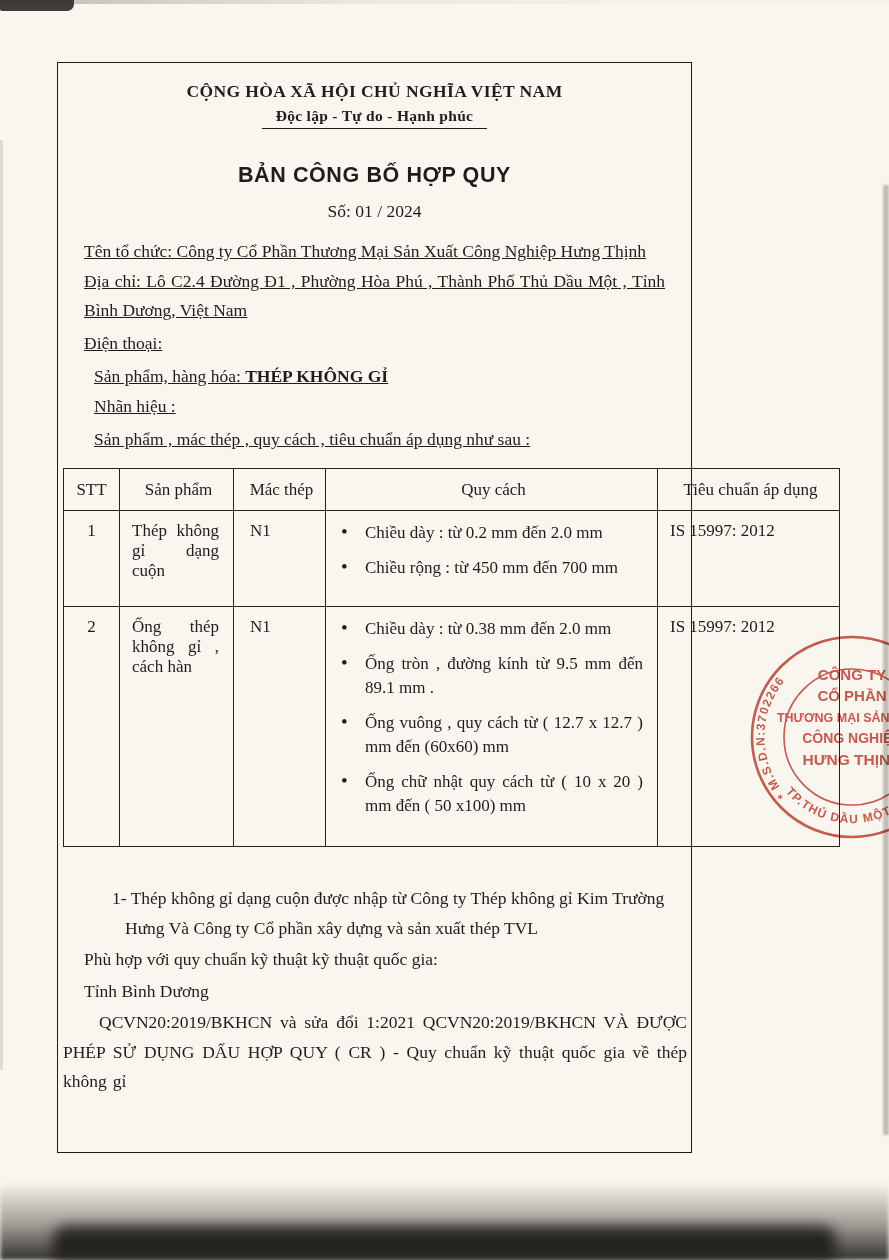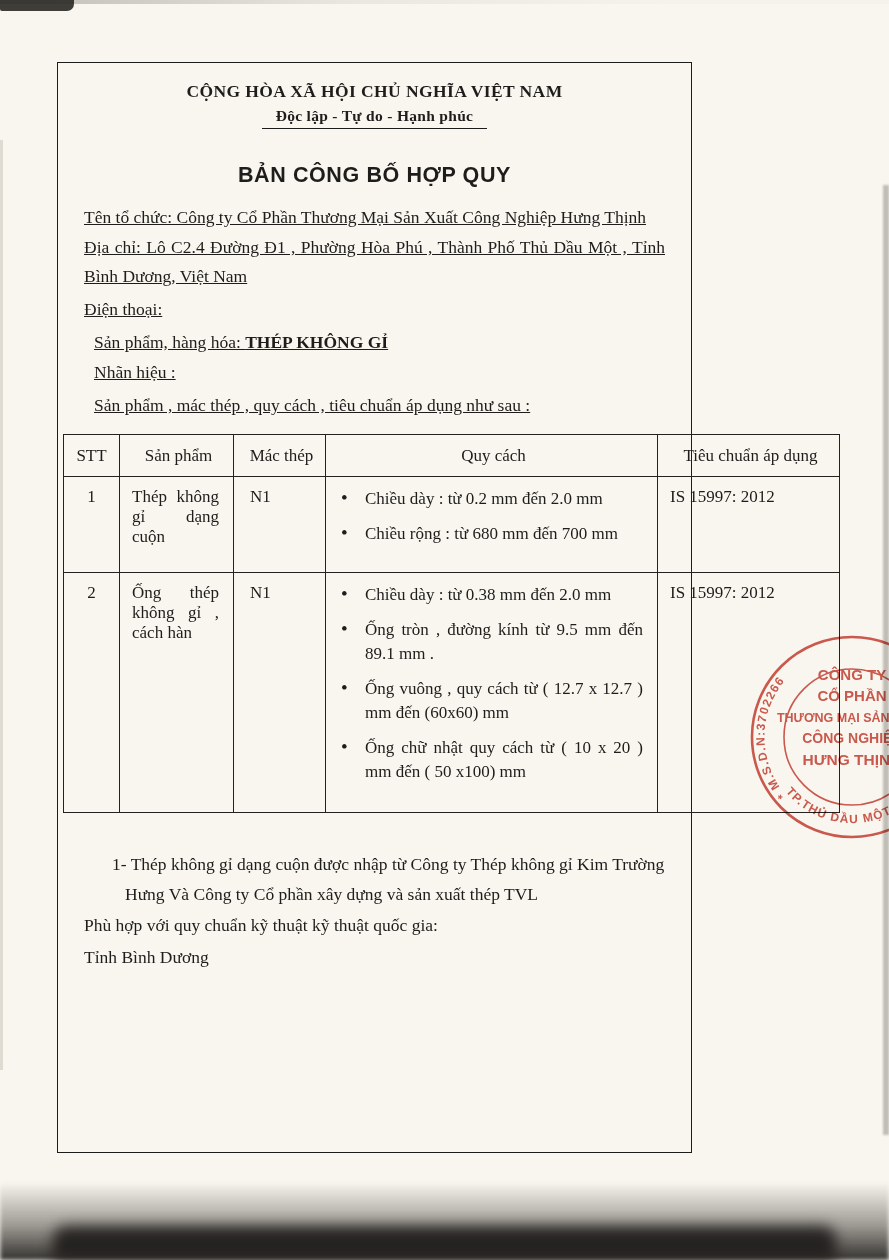--- a/index.html
+++ b/index.html
@@ -79,20 +79,21 @@
 
 <div class="frame">
 
   <div class="center">
     <p class="nat-line1">CỘNG HÒA XÃ HỘI CHỦ NGHĨA VIỆT NAM</p>
     <span class="nat-line2">Độc lập - Tự do - Hạnh phúc</span>
   </div>
 
   <div class="center">
     <p class="doc-title">BẢN CÔNG BỐ HỢP QUY</p>
+    <p class="doc-number">Số: 01 / 2024</p>
   </div>
 
   <div class="intro">
     <p>Tên tổ chức: Công ty Cổ Phần Thương Mại Sản Xuất Công Nghiệp Hưng Thịnh</p>
     <p class="p-address">Địa chỉ: Lô C2.4 Đường Đ1 , Phường Hòa Phú , Thành Phố Thủ Dầu Một , Tỉnh Bình Dương, Việt Nam</p>
     <p class="gap-top">Điện thoại:</p>
     <p class="indent1 gap-top"><span>Sản phẩm, hàng hóa: </span><span class="bold">THÉP KHÔNG GỈ</span></p>
     <p class="indent1">Nhãn hiệu :</p>
     <p class="indent1 gap-top">Sản phẩm , mác thép , quy cách , tiêu chuẩn áp dụng như sau :</p>
   </div>
@@ -113,21 +114,21 @@
       <th>Quy cách</th>
       <th>Tiêu chuẩn áp dụng</th>
     </tr>
     <tr class="r1">
       <td class="c stt">1</td>
       <td class="sp">Thép không gỉ dạng cuộn</td>
       <td class="mt">N1</td>
       <td>
         <ul class="specs">
           <li>Chiều dày : từ 0.2 mm đến 2.0 mm</li>
-          <li>Chiều rộng : từ 680 mm đến 700 mm</li>
+          <li>Chiều rộng : từ 450 mm đến 700 mm</li>
         </ul>
       </td>
       <td class="tc">IS 15997: 2012</td>
     </tr>
     <tr class="r2">
       <td class="c stt">2</td>
       <td class="sp">Ống thép không gỉ , cách hàn</td>
       <td class="mt">N1</td>
       <td>
         <ul class="specs">
@@ -139,20 +140,21 @@
       </td>
       <td class="tc">IS 15997: 2012</td>
     </tr>
   </tbody>
     </table>
 
   <div class="notes">
     <p class="note-hang1">1-  Thép không gỉ dạng cuộn được nhập từ Công ty Thép không gỉ Kim Trường Hưng Và Công ty Cổ phần xây dựng và sản xuất thép TVL</p>
     <p>Phù hợp với quy chuẩn kỹ thuật kỹ thuật quốc gia:</p>
     <p>Tỉnh Bình Dương</p>
+    <p class="p-regulation">QCVN20:2019/BKHCN và sửa đổi 1:2021 QCVN20:2019/BKHCN VÀ ĐƯỢC PHÉP SỬ DỤNG DẤU HỢP QUY ( CR ) -  Quy chuẩn kỹ thuật quốc gia về thép không gỉ</p>
   </div>
 
 </div>
 
 <svg class="seal" viewBox="0 0 320 320" xmlns="http://www.w3.org/2000/svg">
   <defs>
     <path id="arcLeft" d="M 98 222 A 88 88 0 0 1 98 98"></path>
     <path id="arcBottom" d="M 79 189 A 86 86 0 0 0 241 189"></path>
   </defs>
   <circle cx="160" cy="160" r="100" fill="none" stroke="#c9453a" stroke-width="2.6"></circle>

